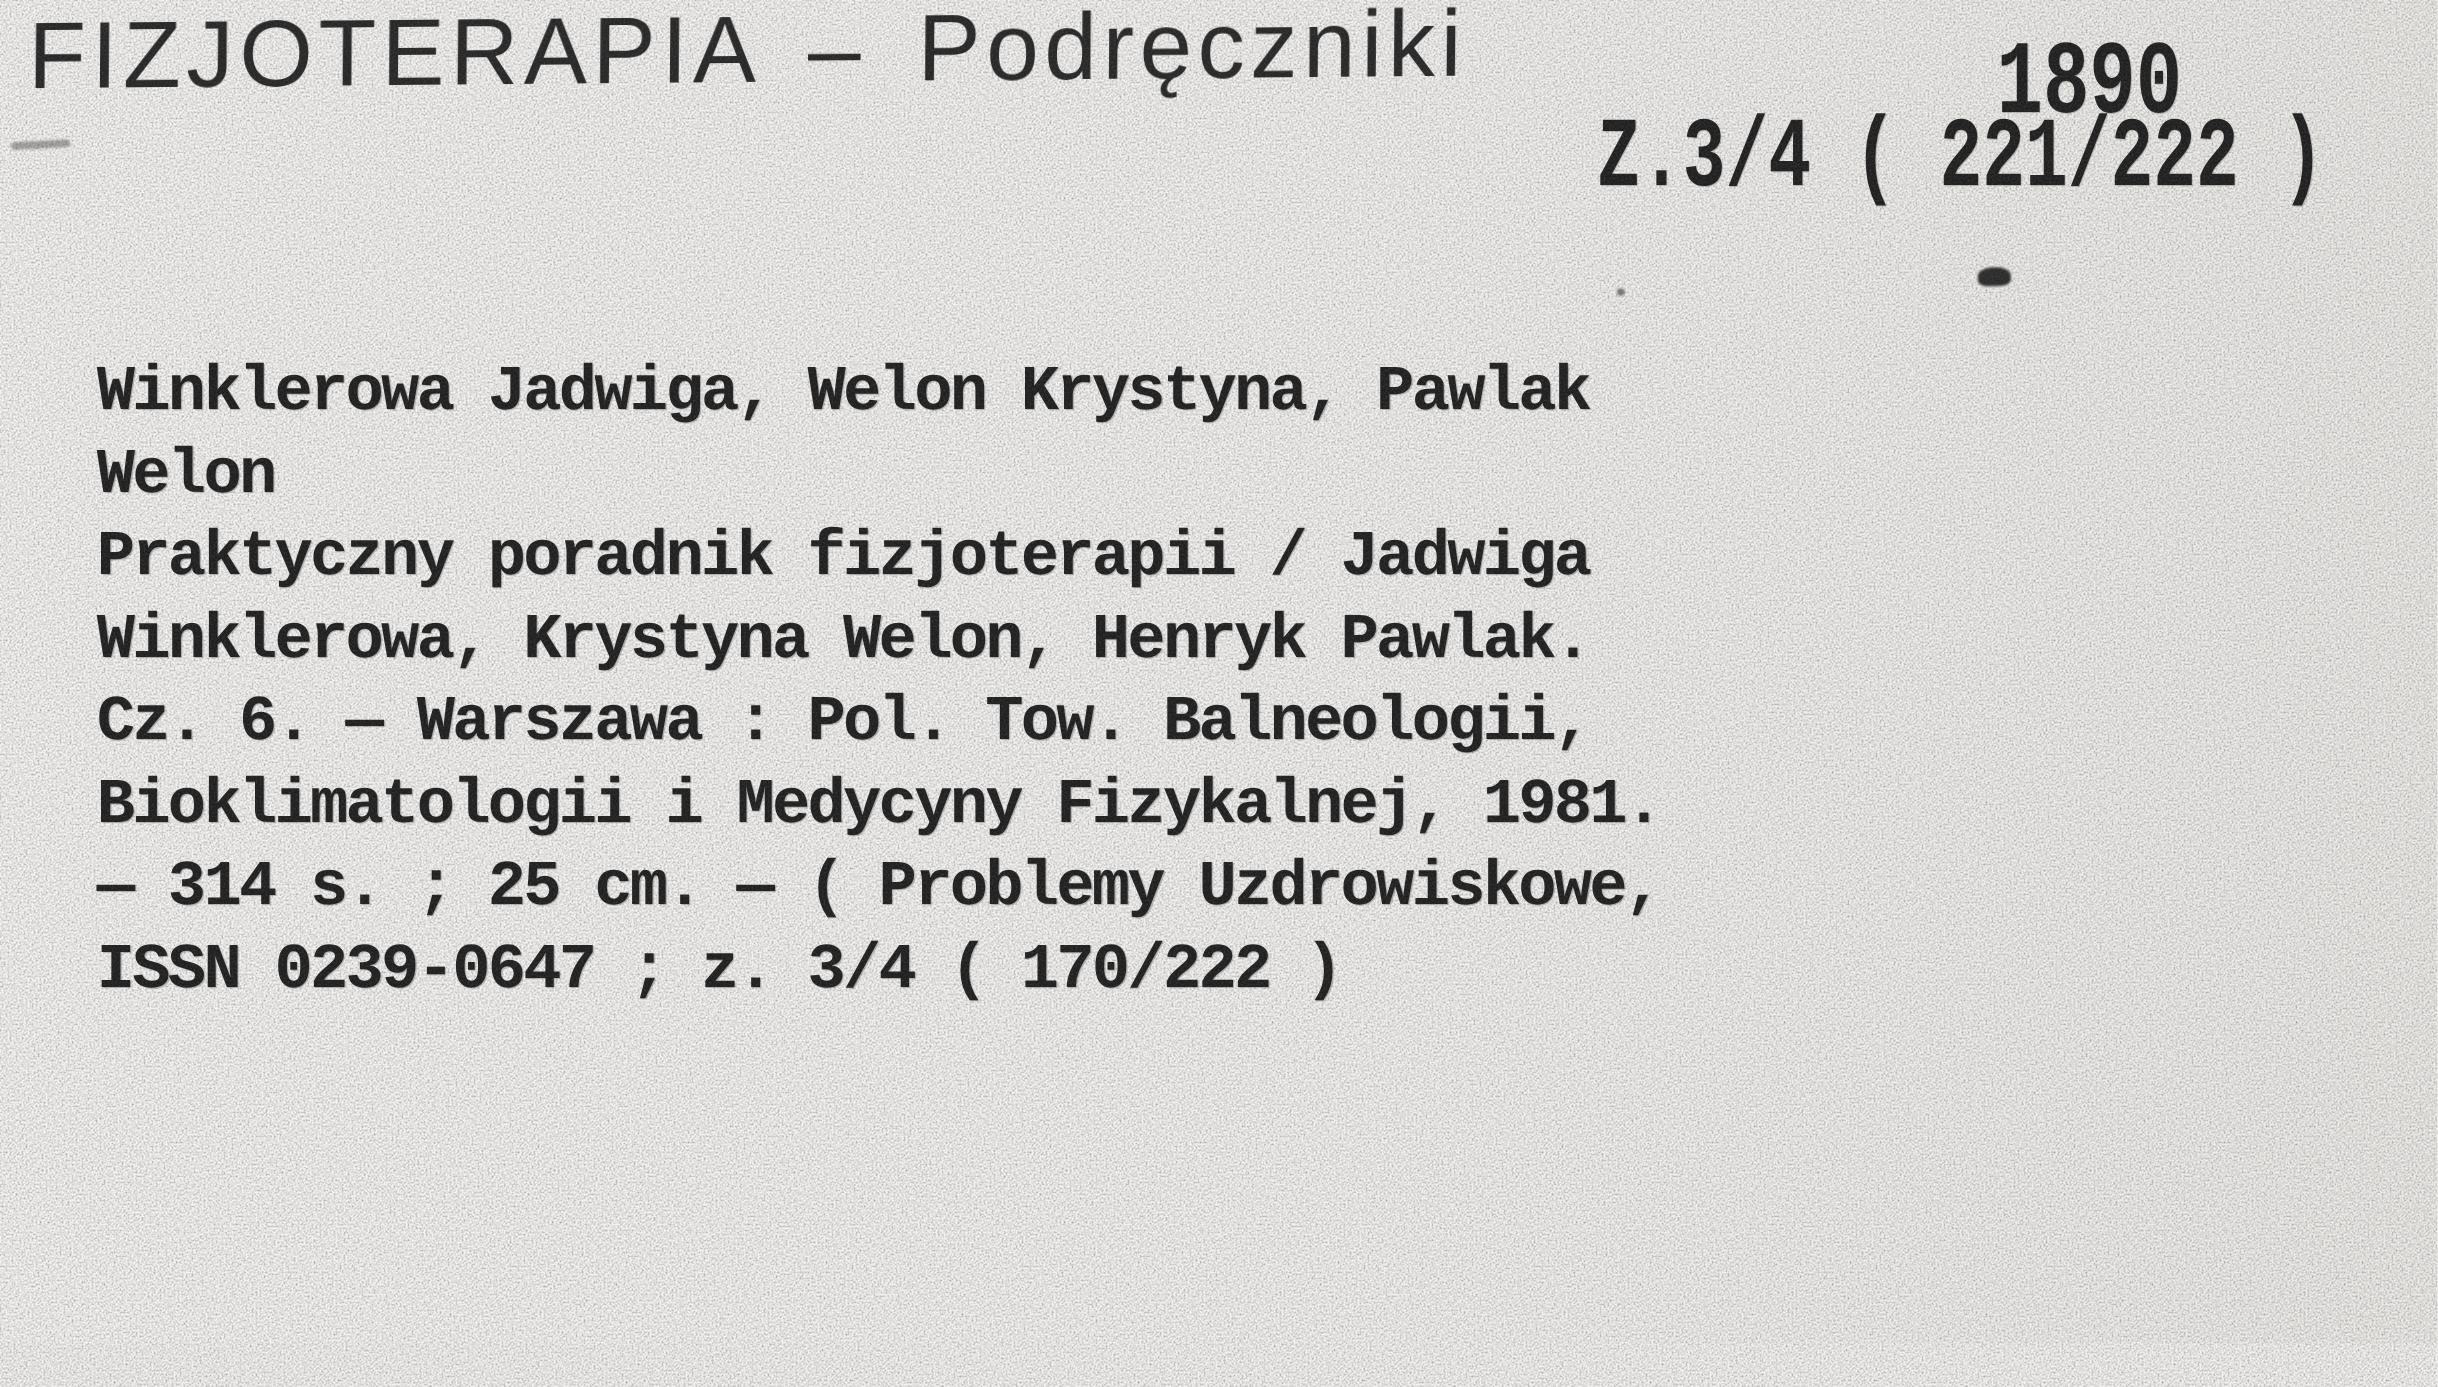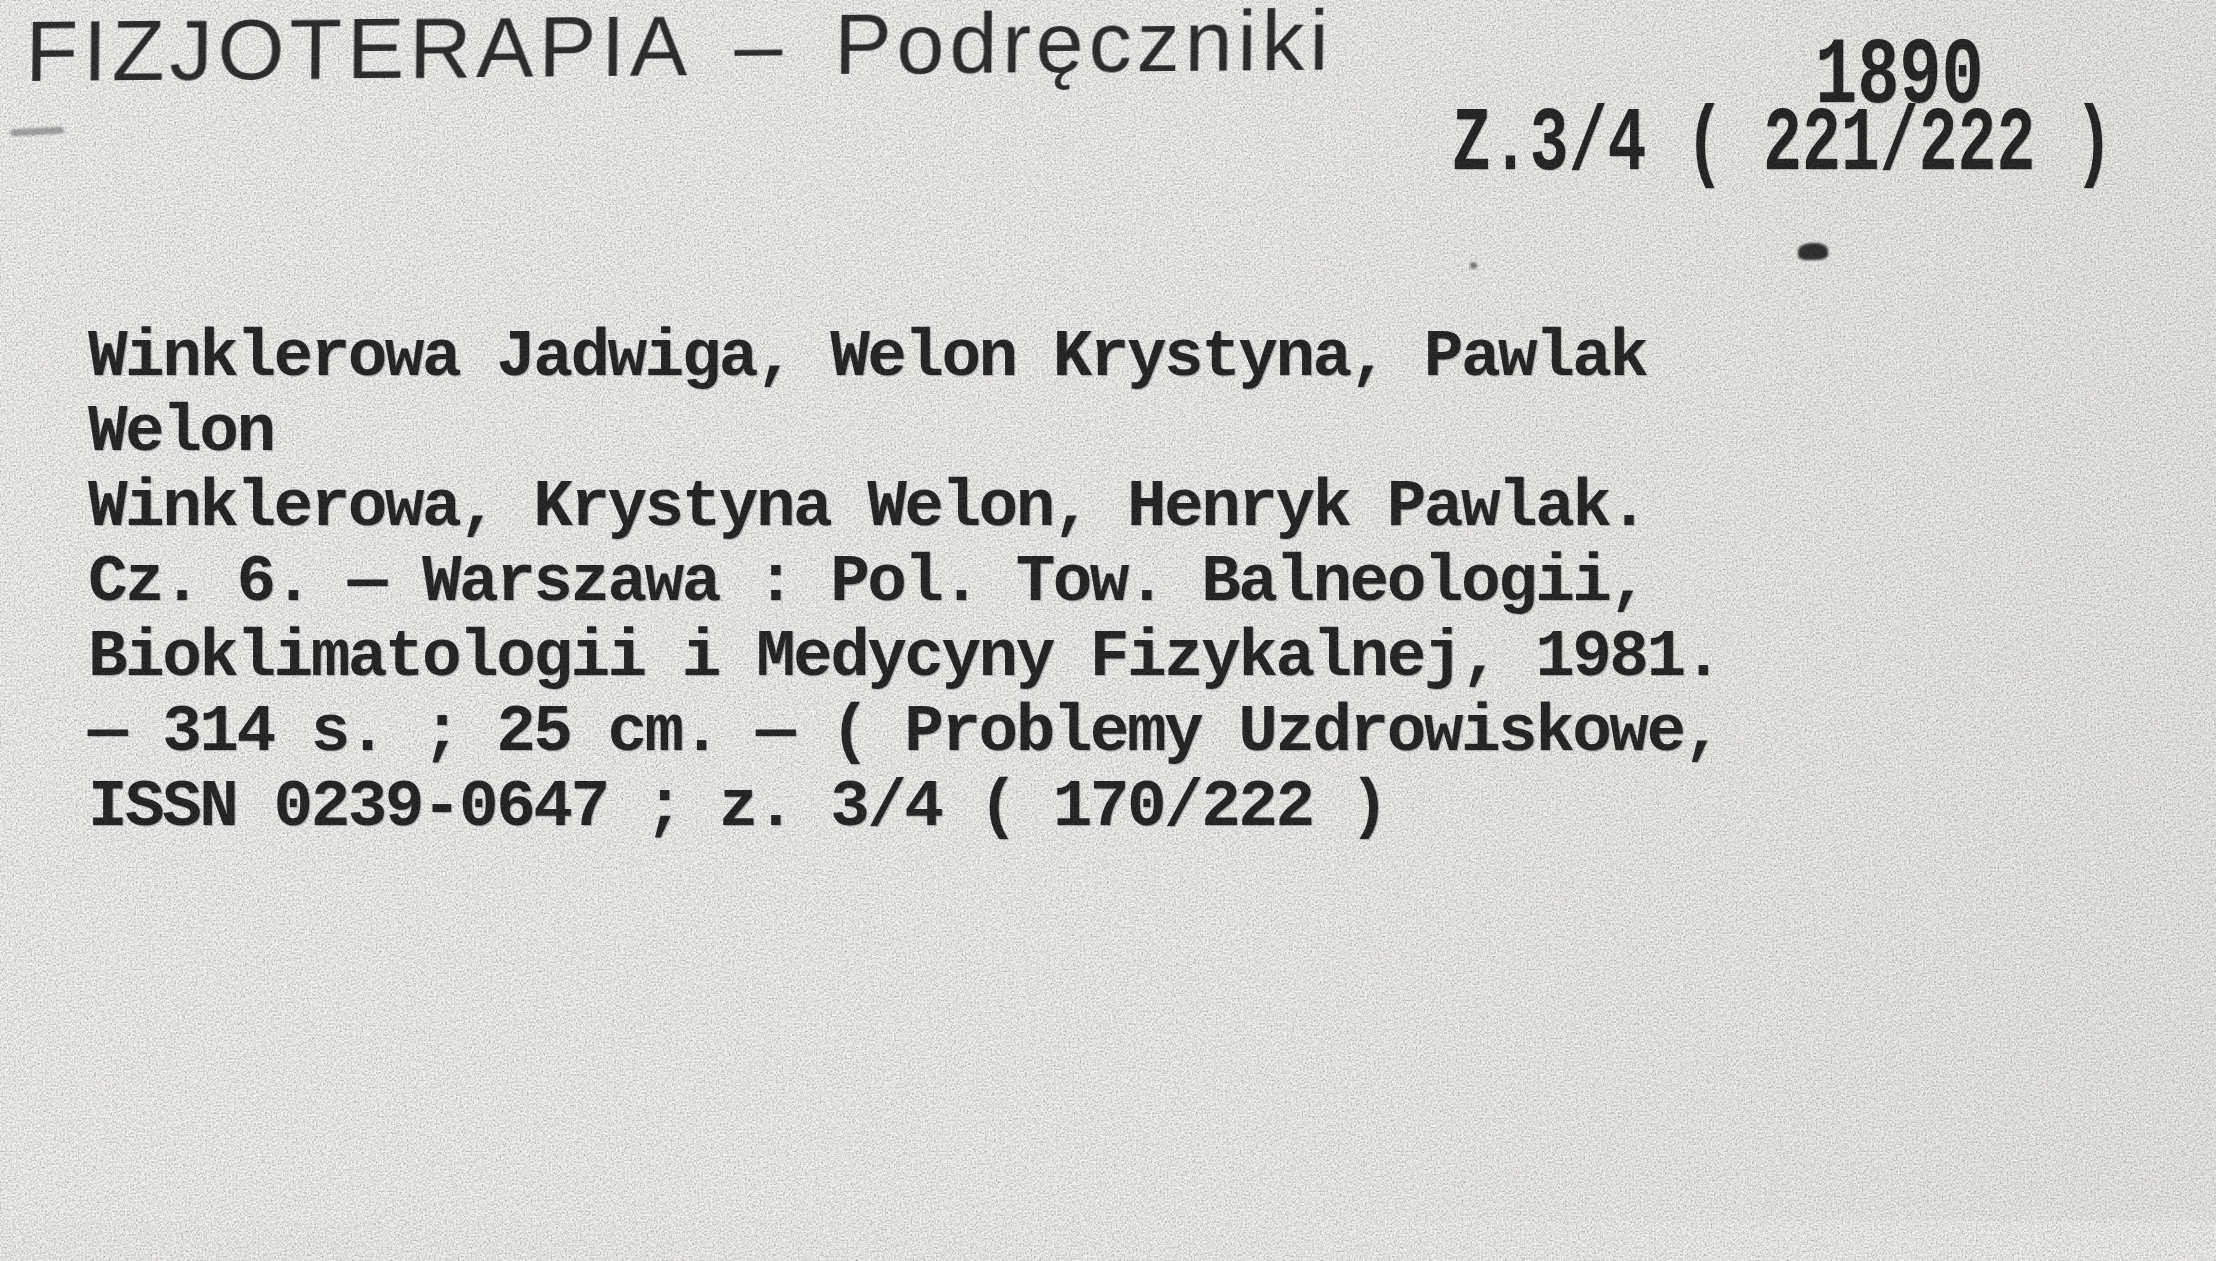--- a/index.html
+++ b/index.html
@@ -65,21 +65,21 @@
     transform: scaleX(0.72);
     transform-origin: left top;
   }
   
   .entry-block {
     position: absolute;
     left: 88px;
     top: 320px;
     font-family: "Liberation Mono", "DejaVu Sans Mono", monospace;
     font-weight: bold;
-    font-size: 66px;
+    font-size: 58px;
     line-height: 75px;
     letter-spacing: -2.5px;
     color: #1f1f1f;
     white-space: nowrap;
     filter: blur(0.5px);
     text-shadow: 1px 1px 1px rgba(25,25,25,0.3);
   }
   
   .pencil-smudge {
     position: absolute;
@@ -121,20 +121,21 @@
 
   <div class="subject-heading">FIZJOTERAPIA – Podręczniki</div>
 
   <div class="type card-number">1890</div>
 
   <div class="type issue-designation">Z.3/4 ( 221/222 )</div>
 
   <div class="entry-block">
     <div>Winklerowa Jadwiga, Welon Krystyna, Pawlak</div>
     <div>Welon</div>
+    <div>Praktyczny poradnik fizjoterapii / Jadwiga</div>
     <div>Winklerowa, Krystyna Welon, Henryk Pawlak.</div>
     <div>Cz. 6. — Warszawa : Pol. Tow. Balneologii,</div>
     <div>Bioklimatologii i Medycyny Fizykalnej, 1981.</div>
     <div>— 314 s. ; 25 cm. — ( Problemy Uzdrowiskowe,</div>
     <div>ISSN 0239-0647 ; z. 3/4 ( 170/222 )</div>
   </div>
 
   <div class="pencil-smudge"></div>
   <div class="ink-smudge"></div>
   <div class="speck"></div>

